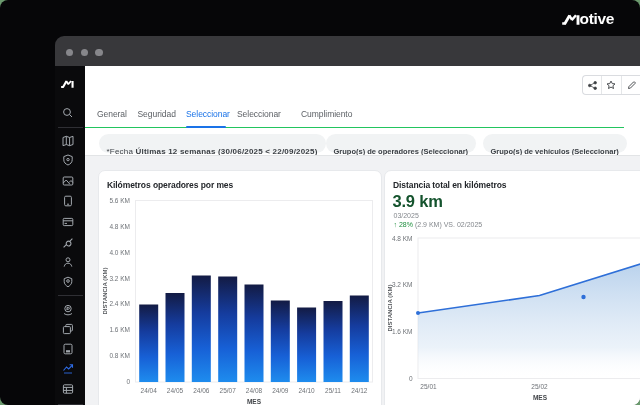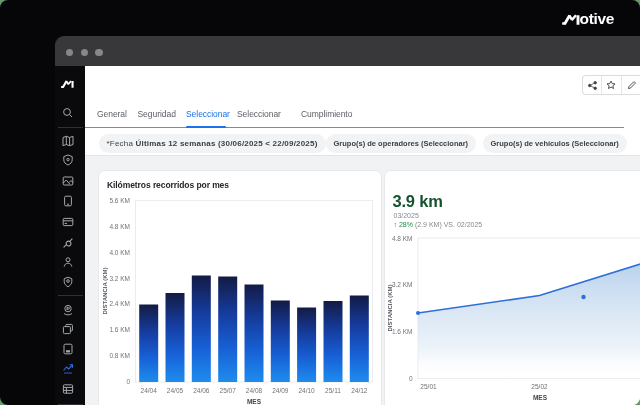--- a/index.html
+++ b/index.html
@@ -15,21 +15,21 @@
 .crumbs b{color:#1d2023;font-weight:bold}
 .crumbs .sl{color:#b9bcbf;padding:0 3.5px}
 .btng{position:absolute;left:497px;top:9px;width:60px;height:20px;border:1px solid #dadce0;border-right:none;border-radius:4px 0 0 4px;display:flex;background:#fff}
 .btng div{flex:0 0 19.3px;display:flex;align-items:center;justify-content:center;border-right:1px solid #e4e6e8}
 .btng div:last-child{border-right:none}
 .tabs{position:absolute;left:0;right:16px;top:34px;height:28px;border-bottom:1px solid #22c55e;font-size:8.5px;color:#5b5f64;white-space:nowrap;letter-spacing:-.05px}
 .tab{position:absolute;top:9px}
 .tab.act{color:#1a73e8}
 .tabline{position:absolute;left:101px;top:26px;width:40px;height:2px;background:#1a73e8;border-radius:2px}
 .chiprow{position:absolute;left:0;right:0;top:62px;height:26.5px;background:#fff}
-.chip{position:absolute;top:5.5px;height:19.5px;background:#f1f3f4;border-radius:10px;font-size:7.5px;color:#3b3f44;font-weight:bold;line-height:19.5px;padding:0 8px;white-space:nowrap}
+.chip{position:absolute;top:5.5px;height:19.5px;background:#f1f3f4;border-radius:10px;font-size:7.5px;color:#3b3f44;font-weight:bold;line-height:19.5px;padding:8px 8px;white-space:nowrap}
 .dash{position:absolute;left:0;right:0;top:88.5px;bottom:-10px;background:#f1f2f4;border-top:1px solid #e2e4e6}
 .card{position:absolute;background:#fff;border:1px solid #e7e9ec;border-radius:7px}
 #card1{left:12.5px;top:14px;width:284px;height:250px}
 #card2{left:298.5px;top:14px;width:300px;height:250px}
 .ctitle{position:absolute;left:8.5px;top:9px;font-size:8.5px;font-weight:bold;color:#24272b;letter-spacing:-.08px}
 .kpi{position:absolute;left:8px;top:21px;font-size:16.5px;font-weight:bold;color:#14532d;letter-spacing:-.2px}
 .kpi-sub{position:absolute;left:9px;top:41.5px;font-size:7px;color:#84888d}
 .kpi-delta{position:absolute;left:9px;top:50px;font-size:7px;color:#84888d}
 .kpi-delta .gr{color:#1e8e3e}
 svg{display:block}
@@ -156,21 +156,21 @@
     <span class="tab" style="left:216px">Cumplimiento</span>
     <span class="tabline"></span>
   </div>
   <div class="chiprow">
     <div class="chip" style="left:13.5px;font-size:8px;letter-spacing:.2px"><span style="font-weight:normal">*Fecha </span>Últimas 12 semanas (30/06/2025 &lt; 22/09/2025)</div>
     <div class="chip" style="left:397.5px">Grupo(s) de vehículos (Seleccionar)</div>
     <div class="chip" style="left:240.5px">Grupo(s) de operadores (Seleccionar)</div>
   </div>
   <div class="dash">
     <div class="card" id="card1">
-      <div class="ctitle">Kilómetros recorridos por mes</div>
+      <div class="ctitle">Kilómetros operadores por mes</div>
       <svg style="position:absolute;left:0;top:24px" width="284" height="225" viewBox="0 0 284 225">
         <defs>
           <linearGradient id="barg" x1="0" y1="0" x2="0" y2="1">
             <stop offset="0" stop-color="#131b44"></stop>
             <stop offset="0.35" stop-color="#153c9e"></stop>
             <stop offset="0.68" stop-color="#1760d6"></stop>
             <stop offset="1" stop-color="#1e8cee"></stop>
           </linearGradient>
         </defs>
         <rect x="36.5" y="5.5" width="237" height="181.5" fill="none" stroke="#ececee" stroke-width="1"></rect>
@@ -204,20 +204,21 @@
           <text x="181.3" y="198">24/09</text>
           <text x="207.6" y="198">24/10</text>
           <text x="234" y="198">25/11</text>
           <text x="260.3" y="198">24/12</text>
         </g>
         <text x="155" y="208.5" font-size="6.5" font-weight="bold" fill="#44474b" text-anchor="middle">MES</text>
         <text x="8" y="96" font-size="6" font-weight="bold" fill="#55585c" text-anchor="middle" transform="rotate(-90 8 96)">DISTANCIA (KM)</text>
       </svg>
     </div>
     <div class="card" id="card2">
+      <div class="ctitle">Distancia total en kilómetros</div>
       <div class="kpi">3.9 km</div>
       <div class="kpi-sub">03/2025</div>
       <div class="kpi-delta"><span class="gr">↑ 28%</span> (2.9 KM) VS. 02/2025</div>
       <svg style="position:absolute;left:0;top:60px" width="300" height="185" viewBox="0 0 300 185">
         <defs>
           <linearGradient id="areag" x1="0" y1="22" x2="0" y2="148" gradientUnits="userSpaceOnUse">
             <stop offset="0" stop-color="#a9c7e8" stop-opacity="0.9"></stop>
             <stop offset="0.75" stop-color="#dbe8f5" stop-opacity="0.55"></stop>
             <stop offset="1" stop-color="#ffffff" stop-opacity="0"></stop>
           </linearGradient>

